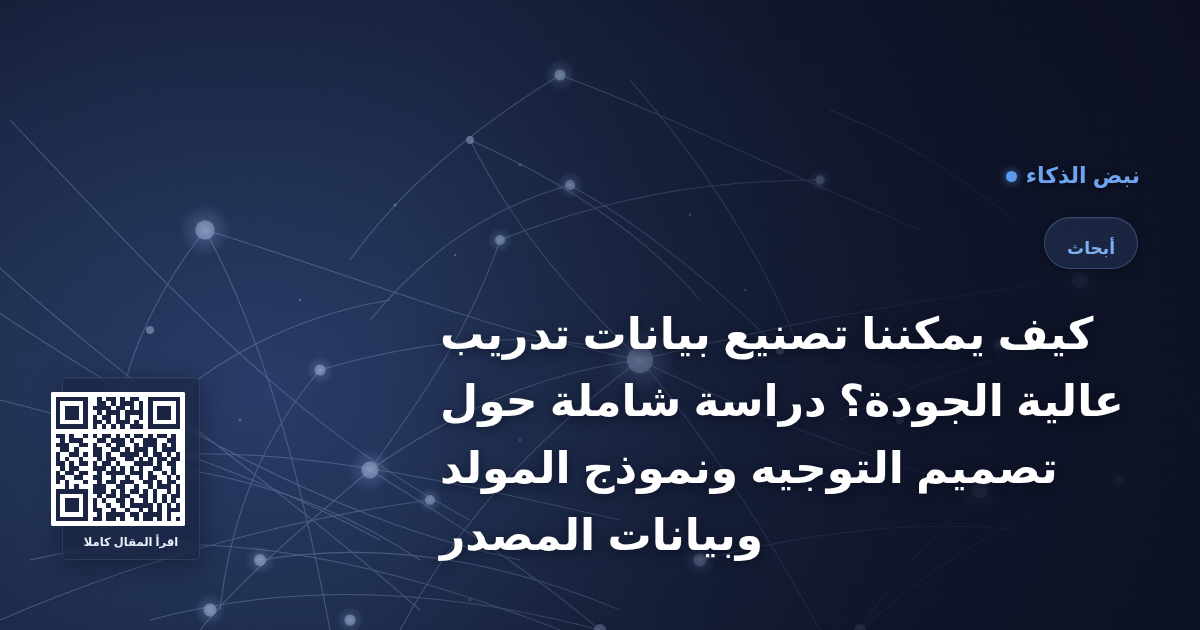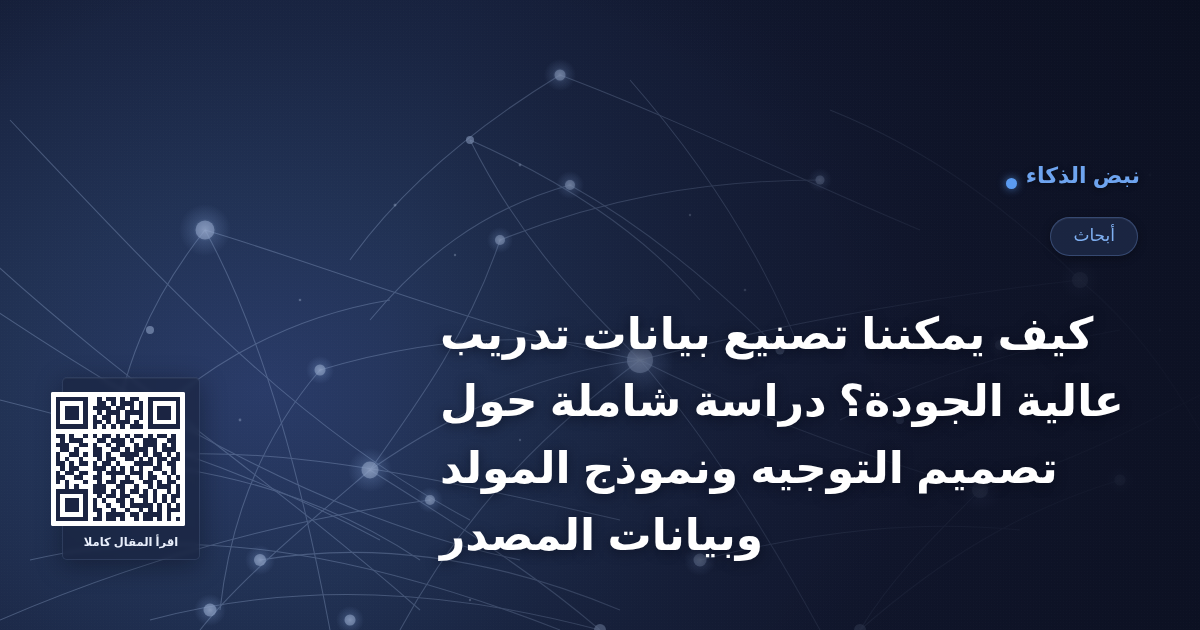--- a/index.html
+++ b/index.html
@@ -59,21 +59,21 @@
     position: absolute;
     inset: 0;
     z-index: 5;
   }
 
   .brand {
     position: absolute;
     right: 60px;
     top: 163px;
     display: flex;
-    align-items: flex-end;
+    align-items: center;
     gap: 9px;
     flex-direction: row-reverse;
     color: #6ea4ef;
     font-size: 22px;
     font-weight: 700;
     letter-spacing: .2px;
     text-shadow: 0 1px 6px rgba(0,0,0,.45);
   }
   .brand-dot {
     width: 11px;
@@ -81,27 +81,27 @@
     border-radius: 50%;
     background: #5b9bf0;
     box-shadow: 0 0 8px rgba(91,155,240,.7);
     flex: none;
   }
 
   .badge {
     position: absolute;
     right: 62px;
     top: 217px;
-    padding: 9px 22px 11px;
+    padding: 22px 22px 11px;
     border-radius: 999px;
     background: rgba(32,44,76,0.72);
     border: 1px solid rgba(120,158,226,0.30);
     color: #7fb0f2;
     font-size: 17px;
-    font-weight: 400;
+    font-weight: 700;
     line-height: 1;
     box-shadow: inset 0 1px 0 rgba(255,255,255,.05), 0 2px 10px rgba(0,0,0,.30);
   }
 
   .title {
     position: absolute;
     right: 60px;
     top: 272px;
     width: 700px;
     text-align: left;

